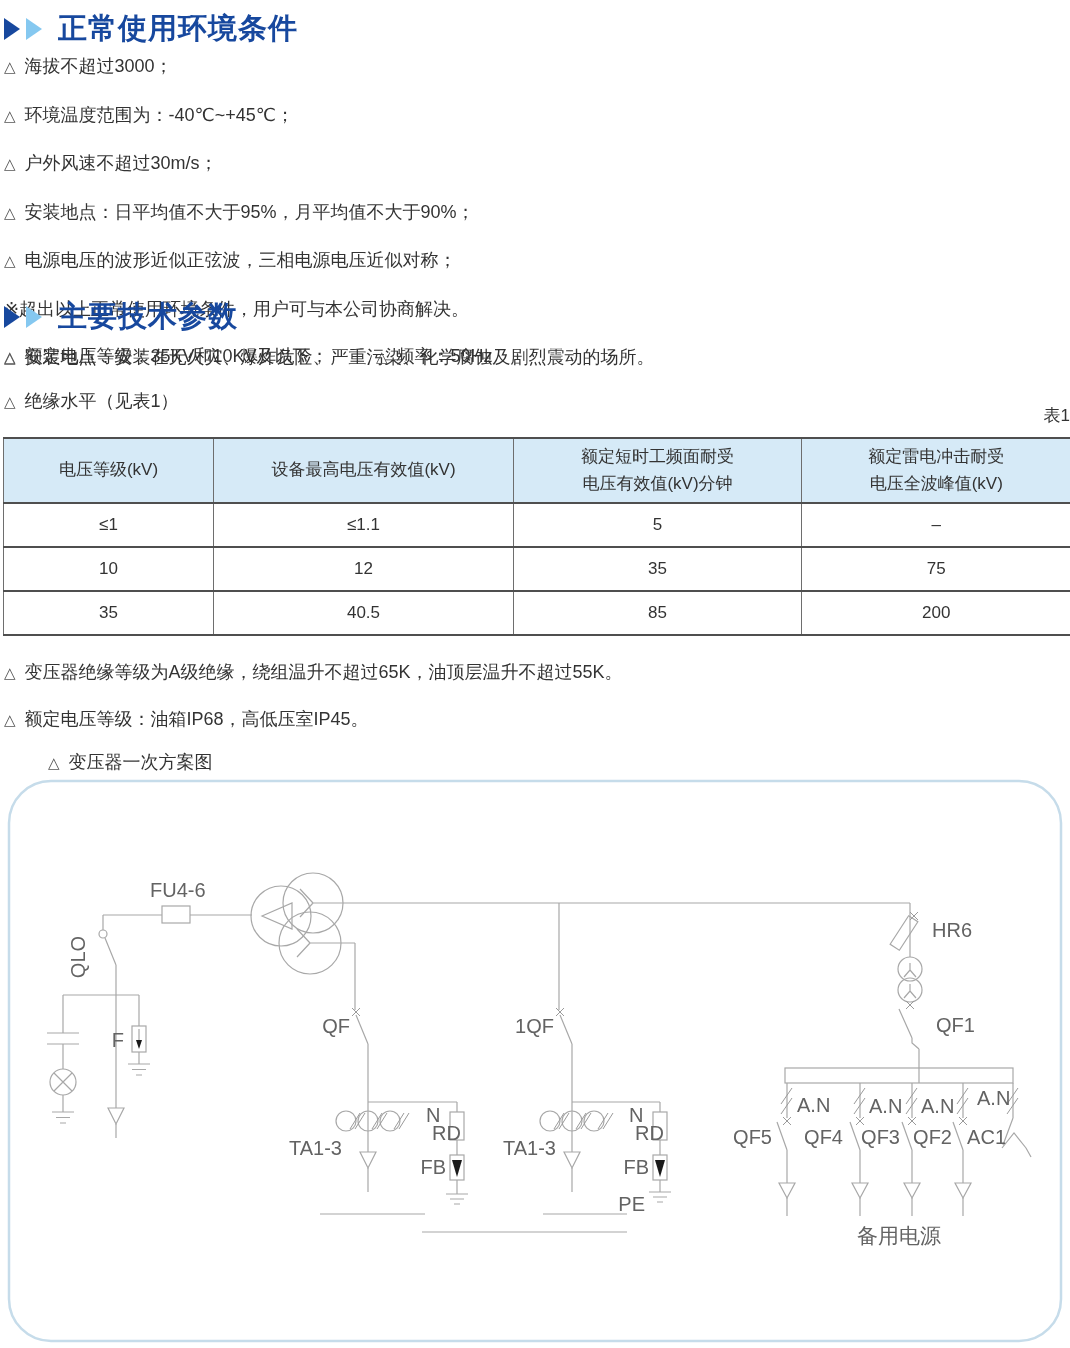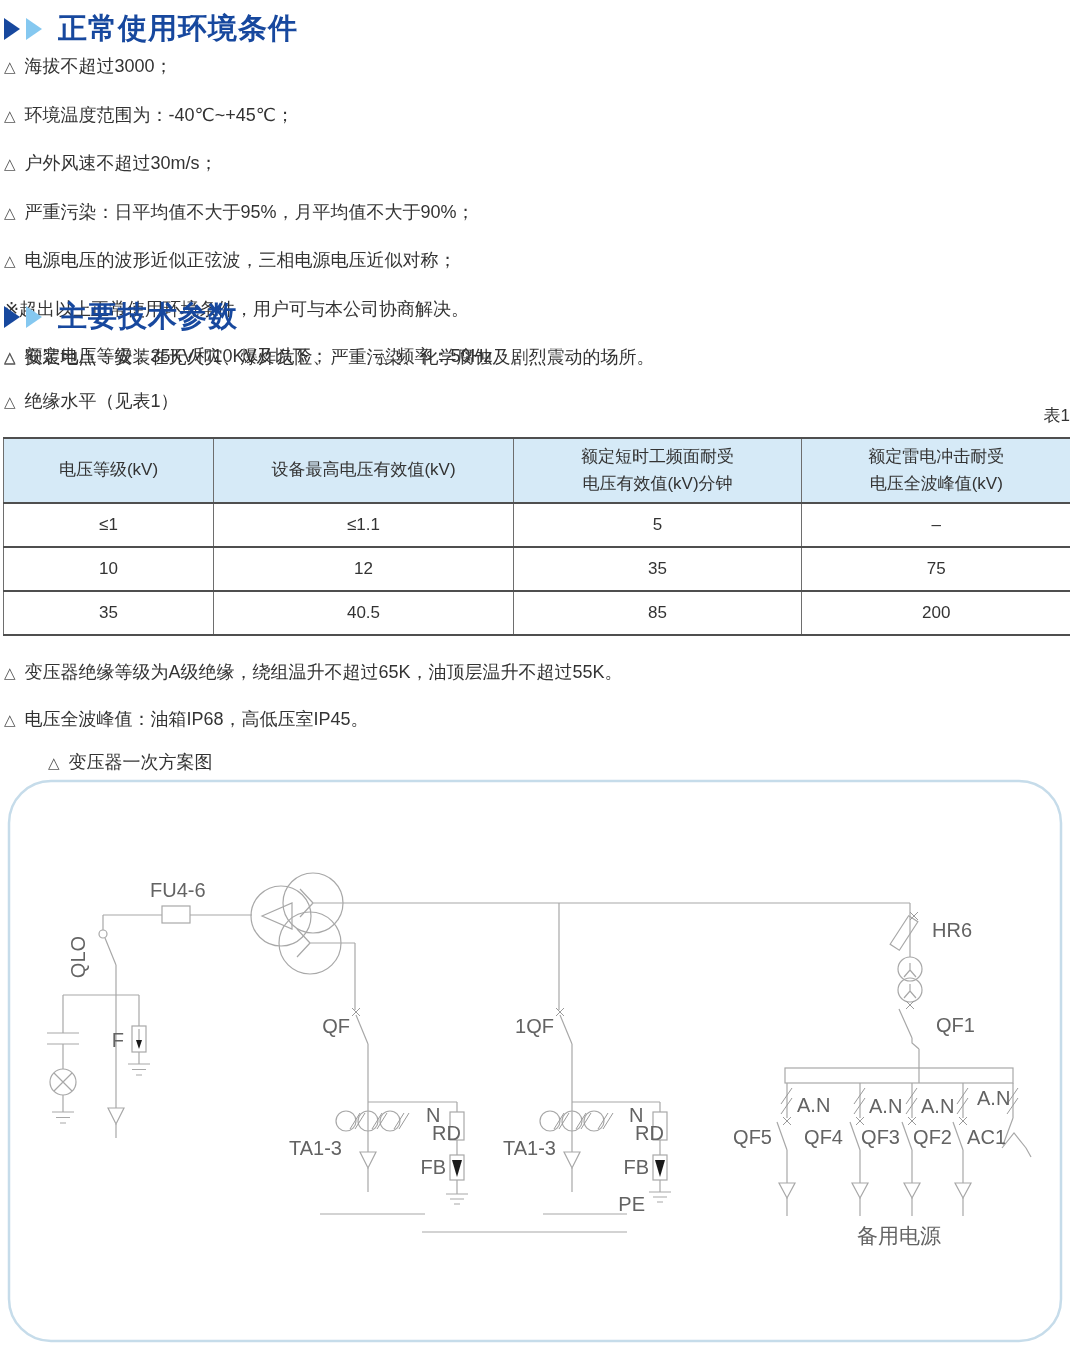--- a/index.html
+++ b/index.html
@@ -42,21 +42,21 @@
 <div class="abs sec-title" style="left:4px;top:9px;">
   <span class="arr arr1"></span>
     <span class="arr arr2"></span>
   <h2>正常使用环境条件</h2>
 </div>
 
 <div class="abs items">
   <div class="item"><span class="tri">△</span><span>海拔不超过3000；</span></div>
   <div class="item"><span class="tri">△</span><span>环境温度范围为：-40℃~+45℃；</span></div>
   <div class="item"><span class="tri">△</span><span>户外风速不超过30m/s；</span></div>
-  <div class="item"><span class="tri">△</span><span>严重污染：日平均值不大于95%，月平均值不大于90%；</span></div>
+  <div class="item"><span class="tri">△</span><span>安装地点：日平均值不大于95%，月平均值不大于90%；</span></div>
   <div class="item"><span class="tri">△</span><span>电源电压的波形近似正弦波，三相电源电压近似对称；</span></div>
   <div class="item">※超出以上正常使用环境条件，用户可与本公司协商解决。</div>
   <div class="item"><span class="tri">△</span><span>安装地点：安装在无火灾、爆炸危险、严重污染、化学腐蚀及剧烈震动的场所。</span></div>
 </div>
 
 <div class="abs sec-title" style="left:4px;top:297px;">
   <span class="arr arr1"></span>
     <span class="arr arr2"></span>
   <h2>主要技术参数</h2>
 </div>
@@ -111,21 +111,21 @@
       <td>85</td>
       <td>200</td>
     </tr>
   </tbody>
 </table>
 
 <div class="abs note-line" style="top:652px;">
   <span class="tri">△</span><span>变压器绝缘等级为A级绝缘，绕组温升不超过65K，油顶层温升不超过55K。</span>
 </div>
 <div class="abs note-line" style="top:699px;">
-  <span class="tri">△</span><span>电压全波峰值：油箱IP68，高低压室IP45。</span>
+  <span class="tri">△</span><span>额定电压等级：油箱IP68，高低压室IP45。</span>
 </div>
 <div class="abs note-line" style="top:742px;margin-left:44px;">
   <span class="tri">△</span><span>变压器一次方案图</span>
 </div>
 
 <svg class="abs" style="left:0;top:770px;" width="1070" height="578" viewBox="0 770 1070 578">
 
   <rect x="9" y="781" width="1052" height="560" rx="42" class="box"></rect>
 
   <g>

